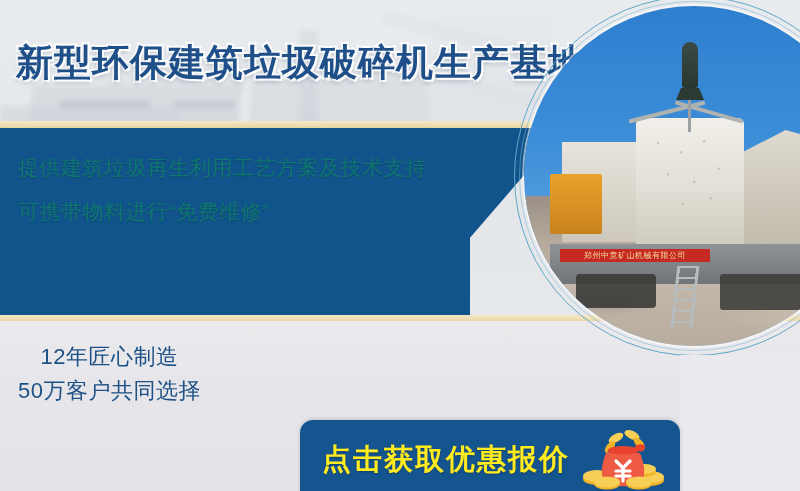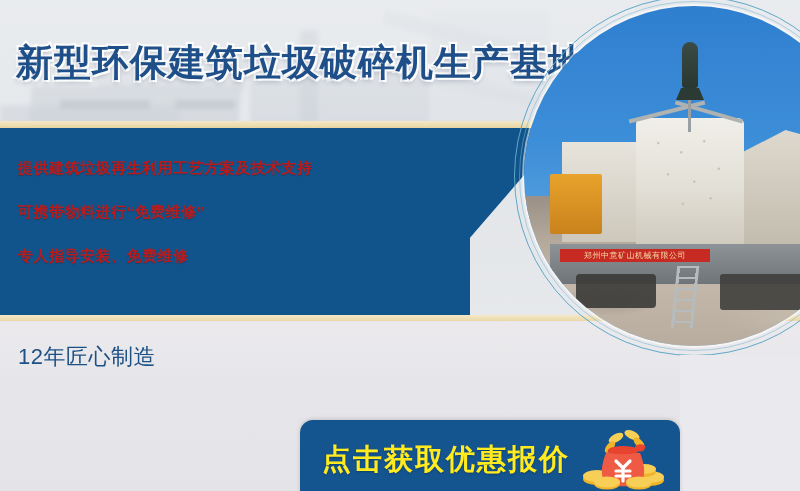--- a/index.html
+++ b/index.html
@@ -61,27 +61,26 @@
     position:absolute; left:0; top:128px; width:470px; height:187px;
     background:#11548c;
   }
 
   
   .sub-lines {
     position:absolute; left:18px; top:146px; width:520px;
     z-index:6;
   }
   .sub-line {
-    color:#b91c1c;
-    font-size:15px;
+    color:#0f766e;
+    font-size:21px;
     line-height:44px;
     letter-spacing:.5px;
     white-space:nowrap;
     text-shadow:0 1px 1px rgba(0,0,0,.18);
-    font-weight:bold;
   }
 
   
   .title-wrap {
     position:absolute; left:16px; top:38px; z-index:7;
   }
   .title {
     font-size:37px;
     font-weight:bold;
     color:#1f4f88;
@@ -293,25 +292,25 @@
 
   <div class="divider bottom"></div>
 
   <div class="title-wrap">
     <div class="title">新型环保建筑垃圾破碎机生产基地</div>
   </div>
 
   <div class="sub-lines">
     <div class="sub-line">提供建筑垃圾再生利用工艺方案及技术支持</div>
     <div class="sub-line">可携带物料进行“免费维修”</div>
-    <div class="sub-line">专人指导安装、免费维修</div>
   </div>
 
   <div class="features">
     <div class="feature-line">12年匠心制造</div>
+    <div class="feature-line">50万客户共同选择</div>
   </div>
 
   <div class="circle-photo">
     <div class="cp-sky"></div>
     <div class="cp-ground"></div>
 
     <div class="m-right"></div>
     <div class="m-left"></div>
     <div class="m-orange"></div>
     <div class="m-body"></div>

